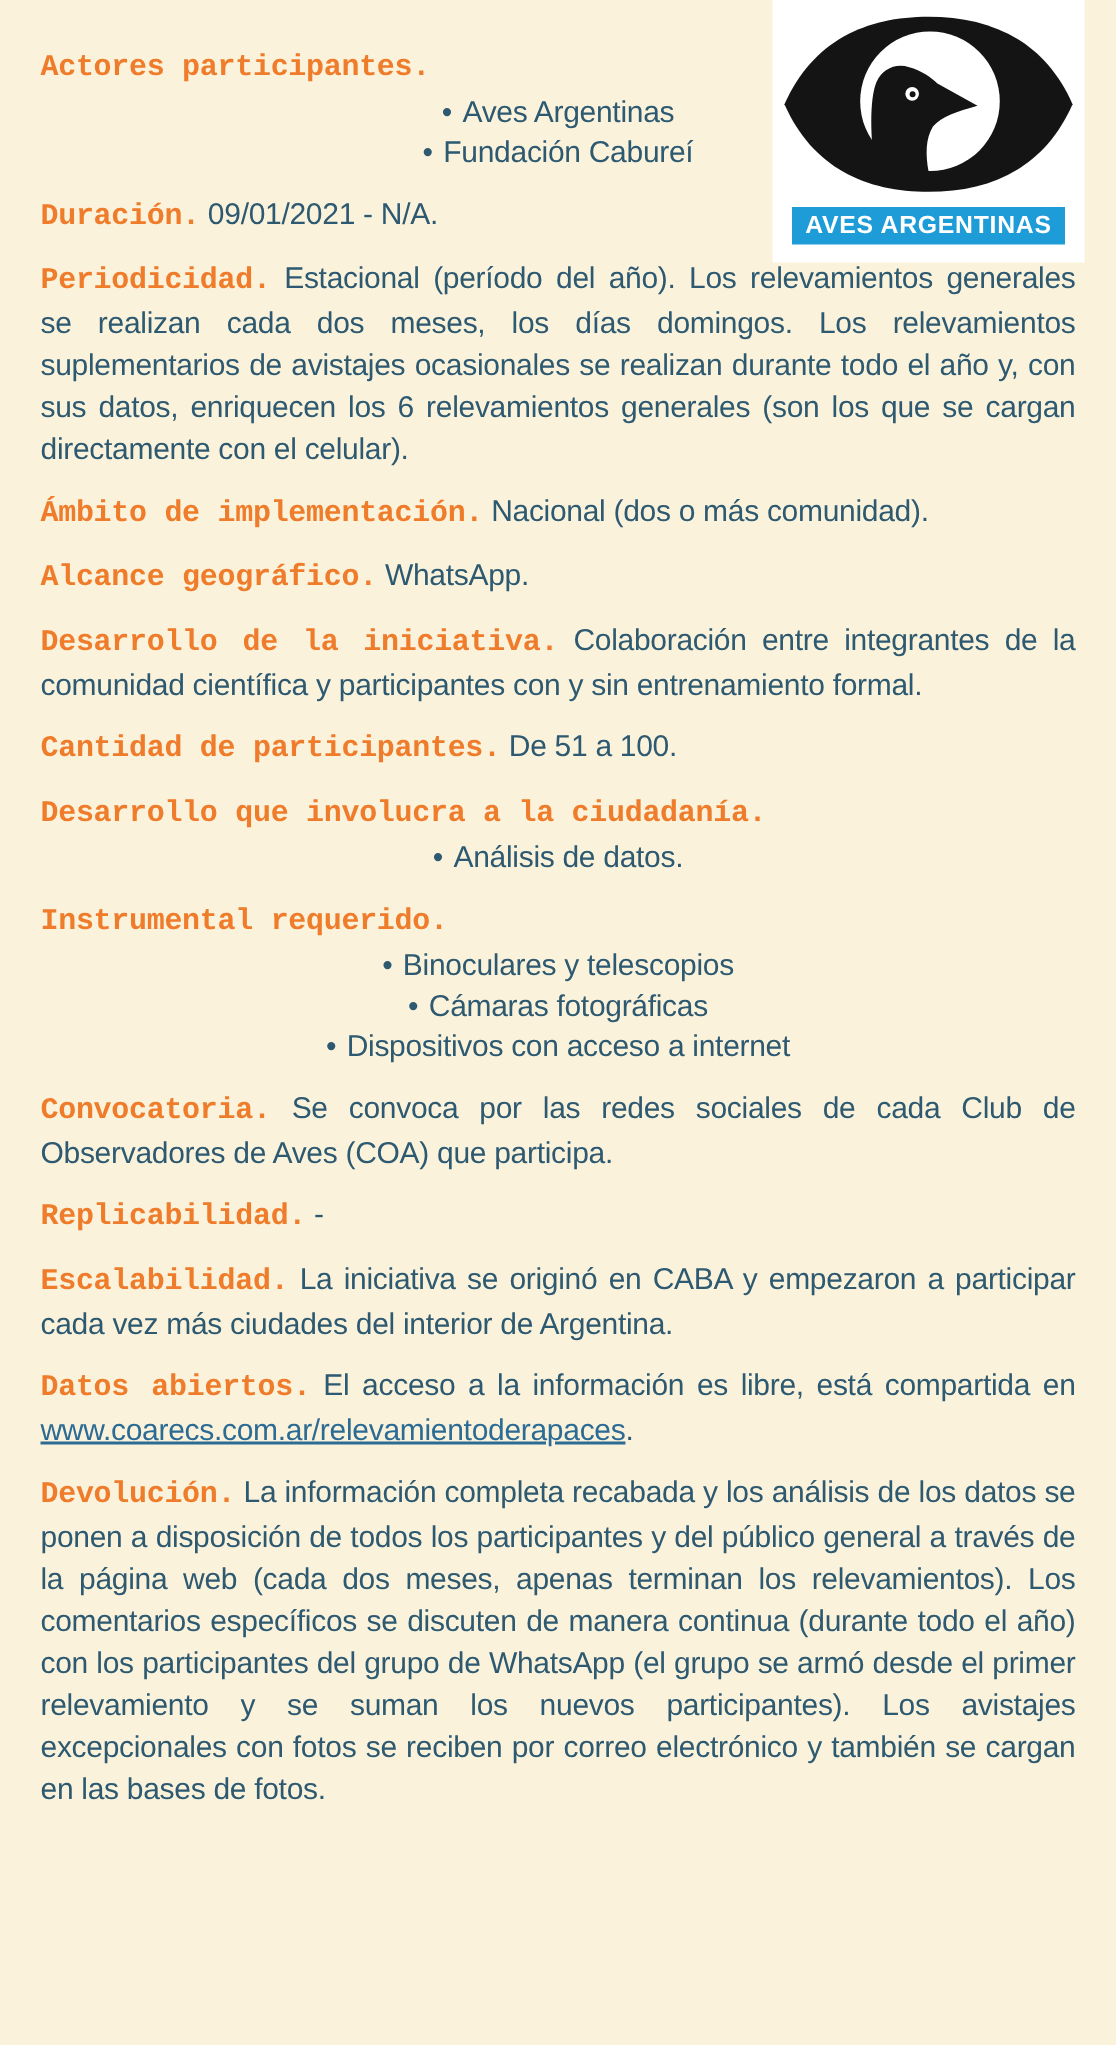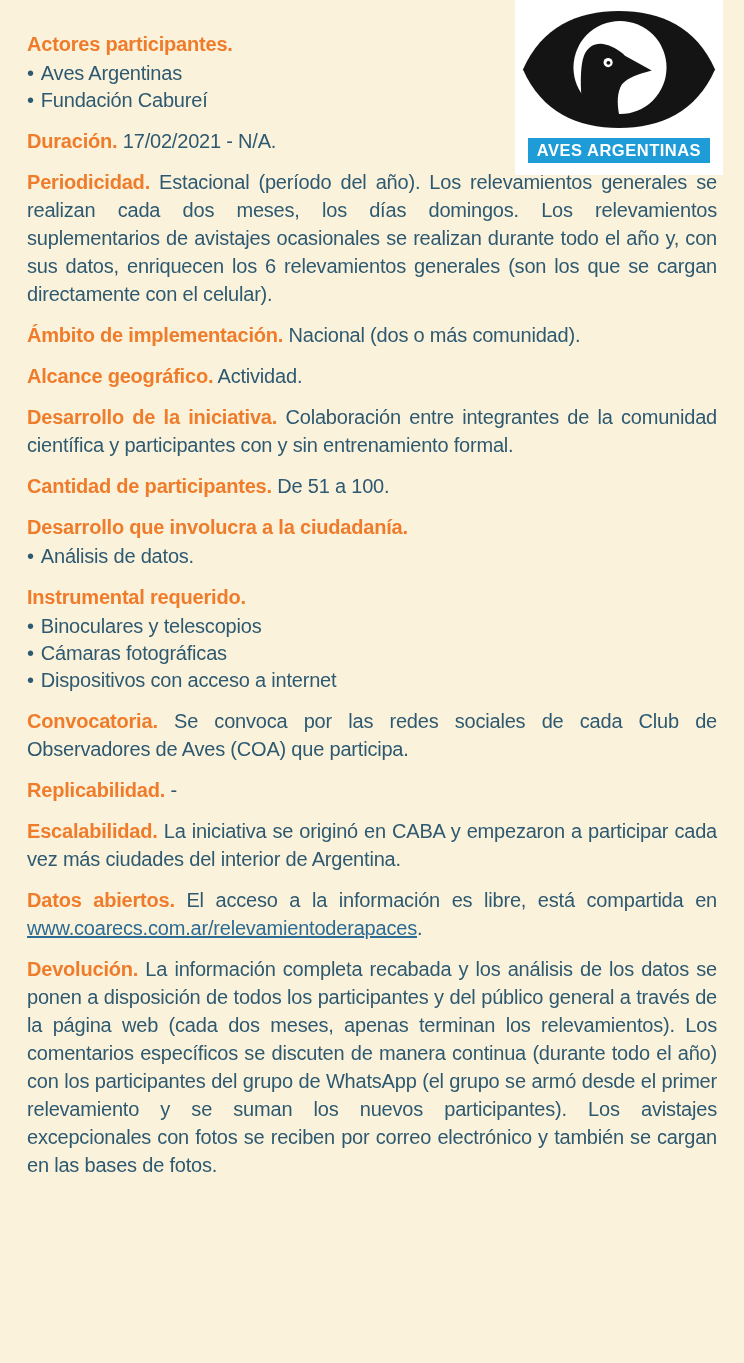--- a/index.html
+++ b/index.html
@@ -23,23 +23,23 @@
     padding:30px 27px 20px 27px;
     font-size:20px;line-height:28px;
     letter-spacing:-0.2px;
     color:var(--text);
   }
   .block{
     margin:0 0 13px 0;
     text-align:justify;
   }
   .block.has-bullets{margin-bottom:2px;}
-  .block strong{color:var(--accent);font-weight:700;}
+  .block strong{color:var(--accent);font-weight:700;font-family:Liberation Mono, monospace;}
   .bullets{margin:0 0 13px 0;}
-  .bullet-line{line-height:27px;text-align:left;}
+  .bullet-line{line-height:27px;text-align:center;}
   .bullet-mark{margin-right:7px;}
   a.doc-link{color:var(--link);text-decoration:underline;cursor:pointer;}
   
   .logo{
     position:absolute;top:0;right:21px;
     width:208px;height:175px;
     background:#ffffff;
     text-align:center;
     padding-top:5px;
   }
@@ -71,24 +71,24 @@
     </svg>
     <div class="logo-banner">AVES ARGENTINAS</div>
   </div>
 
   <div id="sections">
       <p class="block has-bullets"><strong>Actores participantes.</strong></p>
       <div class="bullets">
         <div class="bullet-line"><span class="bullet-mark">•</span><span>Aves Argentinas</span></div>
         <div class="bullet-line"><span class="bullet-mark">•</span><span>Fundación Cabureí</span></div>
       </div>
-      <p class="block"><strong>Duración.</strong> <span>17/02/2021 - N/A.</span></p>
+      <p class="block"><strong>Duración.</strong> <span>09/01/2021 - N/A.</span></p>
       <p class="block"><strong>Periodicidad.</strong> <span>Estacional (período del año). Los relevamientos generales se realizan cada dos meses, los días domingos. Los relevamientos suplementarios de avistajes ocasionales se realizan durante todo el año y, con sus datos, enriquecen los 6 relevamientos generales (son los que se cargan directamente con el celular).</span></p>
       <p class="block"><strong>Ámbito de implementación.</strong> <span>Nacional (dos o más comunidad).</span></p>
-      <p class="block"><strong>Alcance geográfico.</strong> <span>Actividad.</span></p>
+      <p class="block"><strong>Alcance geográfico.</strong> <span>WhatsApp.</span></p>
       <p class="block"><strong>Desarrollo de la iniciativa.</strong> <span>Colaboración entre integrantes de la comunidad científica y participantes con y sin entrenamiento formal.</span></p>
       <p class="block"><strong>Cantidad de participantes.</strong> <span>De 51 a 100.</span></p>
       <p class="block has-bullets"><strong>Desarrollo que involucra a la ciudadanía.</strong></p>
       <div class="bullets">
         <div class="bullet-line"><span class="bullet-mark">•</span><span>Análisis de datos.</span></div>
       </div>
       <p class="block has-bullets"><strong>Instrumental requerido.</strong></p>
       <div class="bullets">
         <div class="bullet-line"><span class="bullet-mark">•</span><span>Binoculares y telescopios</span></div>
         <div class="bullet-line"><span class="bullet-mark">•</span><span>Cámaras fotográficas</span></div>

